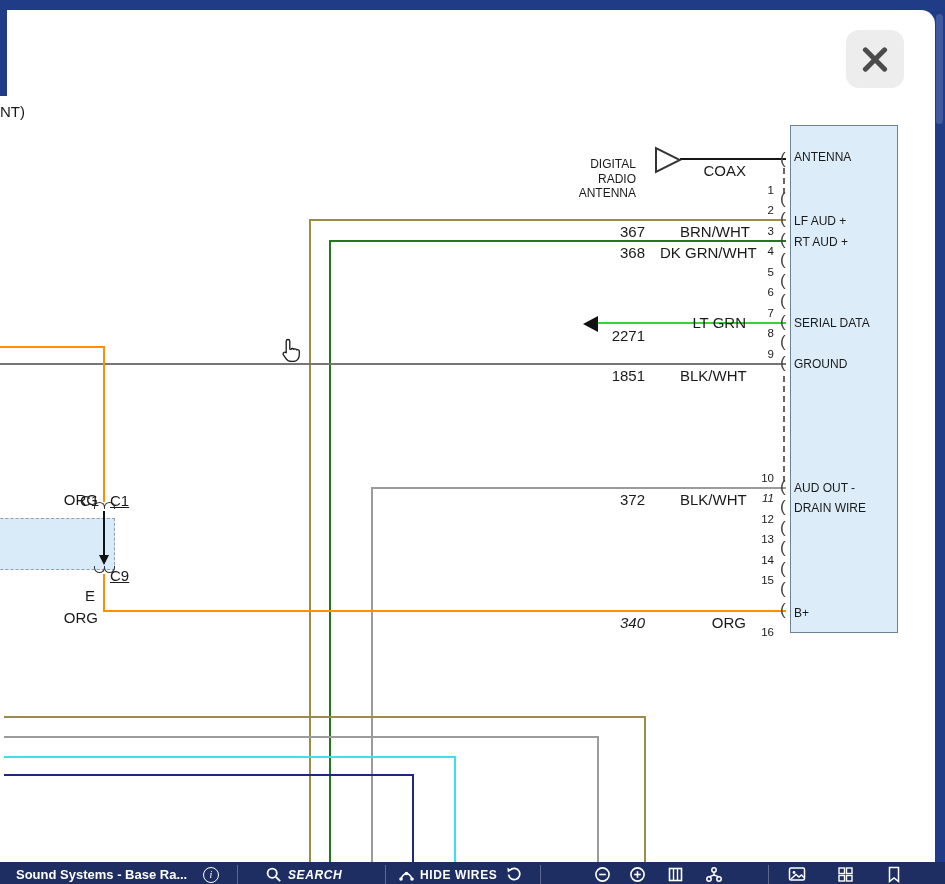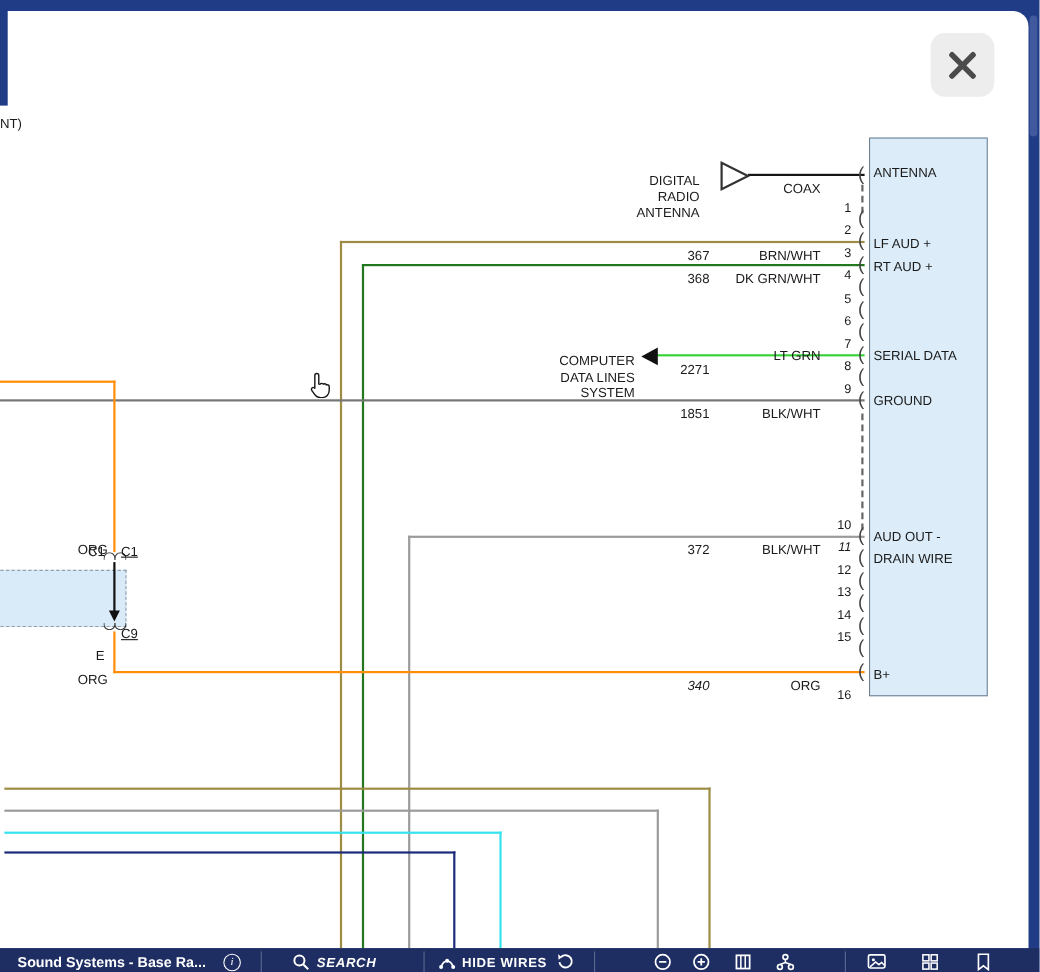--- a/index.html
+++ b/index.html
@@ -5,21 +5,21 @@
   html,body{margin:0;padding:0;}
   body{width:945px;height:884px;position:relative;overflow:hidden;
        font-family:"Liberation Sans",sans-serif;}
   .frame{position:absolute;left:0;top:0;width:945px;height:884px;overflow:hidden;}
   .canvas{position:absolute;left:0;top:10px;width:935px;height:852px;background:#ffffff;
           border-top-right-radius:14px;}
   .sliver{position:absolute;left:0;top:10px;width:7px;height:86px;}
   .scroll-thumb{position:absolute;left:936px;top:14px;width:7px;height:110px;border-radius:4px;}
 
   
-  .lbl{position:absolute;font-size:12px;line-height:14px;color:#1a1a1a;white-space:nowrap;}
+  .lbl{position:absolute;font-size:15px;line-height:14px;color:#1a1a1a;white-space:nowrap;}
   .lbl-r{text-align:right;margin-top:20px;}
   .blk{position:absolute;font-size:12px;line-height:14.5px;color:#1a1a1a;}
   .pin-num{position:absolute;left:754px;width:20px;text-align:right;font-size:11.5px;color:#1a1a1a;}
   .pin-label{position:absolute;left:794px;font-size:12px;color:#1a1a1a;white-space:nowrap;}
   .paren{position:absolute;left:780px;font-size:17px;line-height:20px;color:#444;}
 
   
   .wh{position:absolute;height:2px;}
   .wv{position:absolute;width:2px;}
 
@@ -146,25 +146,20 @@
   <div class="blk lbl-r" style="left:560px;top:137px;width:76px;">
     <div>DIGITAL</div>
     <div>RADIO</div>
     <div>ANTENNA</div>
   </div>
   <svg class="item" style="position:absolute;left:654px;top:146px;" width="28" height="28" viewBox="0 0 28 28">
     <polygon points="2,2 2,26 26,14" fill="none" stroke="#333" stroke-width="2"></polygon>
   </svg>
   <div class="lbl lbl-r" style="left:700px;top:144px;width:46px;">COAX</div>
 
-  <div class="blk lbl-r" style="left:490px;top:301px;width:87px;">
-    <div>COMPUTER</div>
-    <div>DATA LINES</div>
-    <div>SYSTEM</div>
-  </div>
   <div class="arrow-left"></div>
 
   <div class="lbl lbl-r" style="left:600px;top:205px;width:45px;">367</div>
   <div class="lbl lbl-r" style="left:680px;top:205px;width:66px;">BRN/WHT</div>
   <div class="lbl lbl-r" style="left:600px;top:226px;width:45px;">368</div>
   <div class="lbl lbl-r" style="left:660px;top:226px;width:86px;">DK GRN/WHT</div>
   <div class="lbl lbl-r" style="left:600px;top:309px;width:45px;">2271</div>
   <div class="lbl lbl-r" style="left:680px;top:296px;width:66px;">LT GRN</div>
   <div class="lbl lbl-r" style="left:600px;top:349px;width:45px;">1851</div>
   <div class="lbl lbl-r" style="left:680px;top:349px;width:66px;">BLK/WHT</div>

